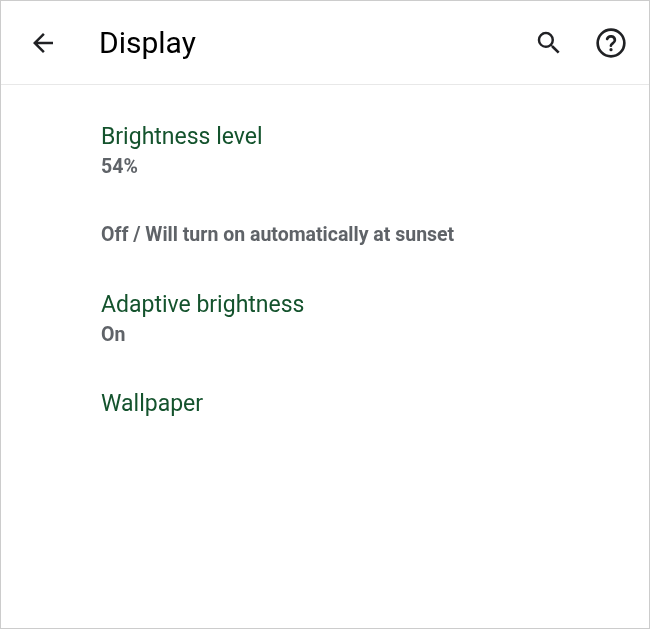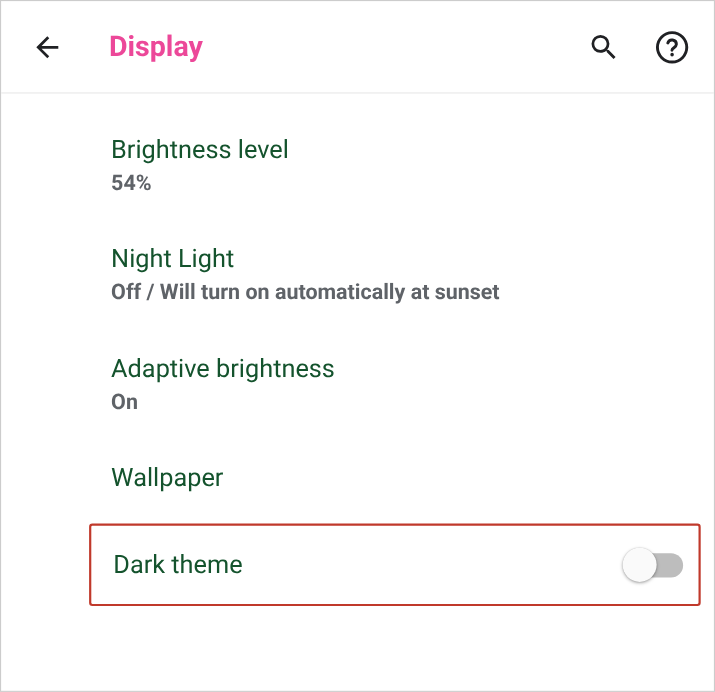--- a/index.html
+++ b/index.html
@@ -24,23 +24,23 @@
     }
     .back-btn {
       width: 32px;
       height: 32px;
       display: flex;
       align-items: center;
       justify-content: center;
       cursor: pointer;
     }
     .title {
-      font-size: 26px;
-      font-weight: 700;
-      color: #ec4899;
+      font-size: 30px;
+      font-weight: 400;
+      color: #000000;
       margin-left: 40px;
       flex: 1;
     }
     .header-icons {
       display: flex;
       align-items: center;
       gap: 30px;
     }
     .icon-btn {
       width: 32px;
@@ -126,33 +126,26 @@
 </div>
 
 <div class="content">
 
   <div class="setting-row">
     <div class="setting-title">Brightness level</div>
     <div class="setting-subtitle">54%</div>
   </div>
 
   <div class="setting-row">
-    <div class="setting-title">Night Light</div>
     <div class="setting-subtitle">Off / Will turn on automatically at sunset</div>
   </div>
 
   <div class="setting-row">
     <div class="setting-title">Adaptive brightness</div>
     <div class="setting-subtitle">On</div>
   </div>
 
   <div class="setting-row">
     <div class="setting-title">Wallpaper</div>
   </div>
 
-  <div class="highlighted">
-    <div class="setting-title">Dark theme</div>
-    <div class="toggle">
-      <div class="toggle-thumb"></div>
-    </div>
-  </div>
 
 </div>
 
 </body></html>

